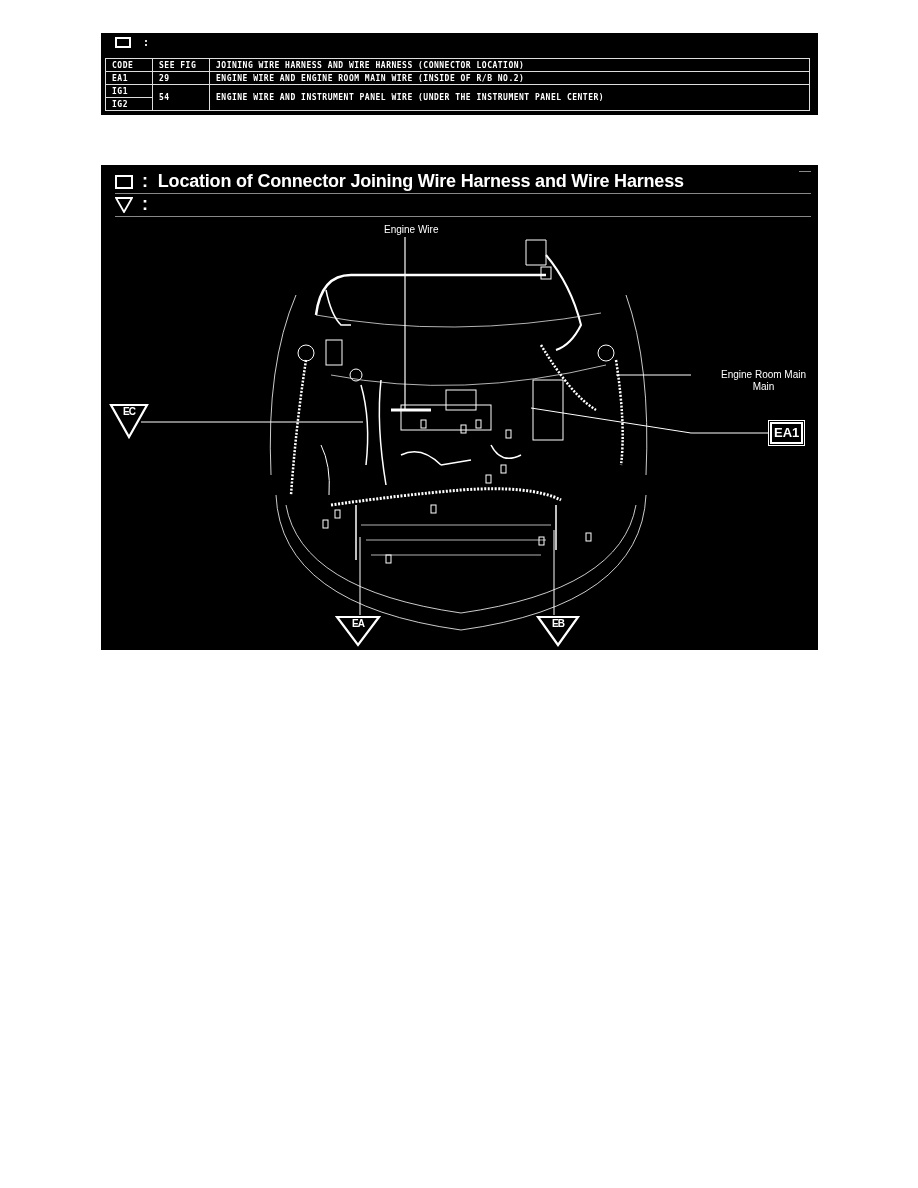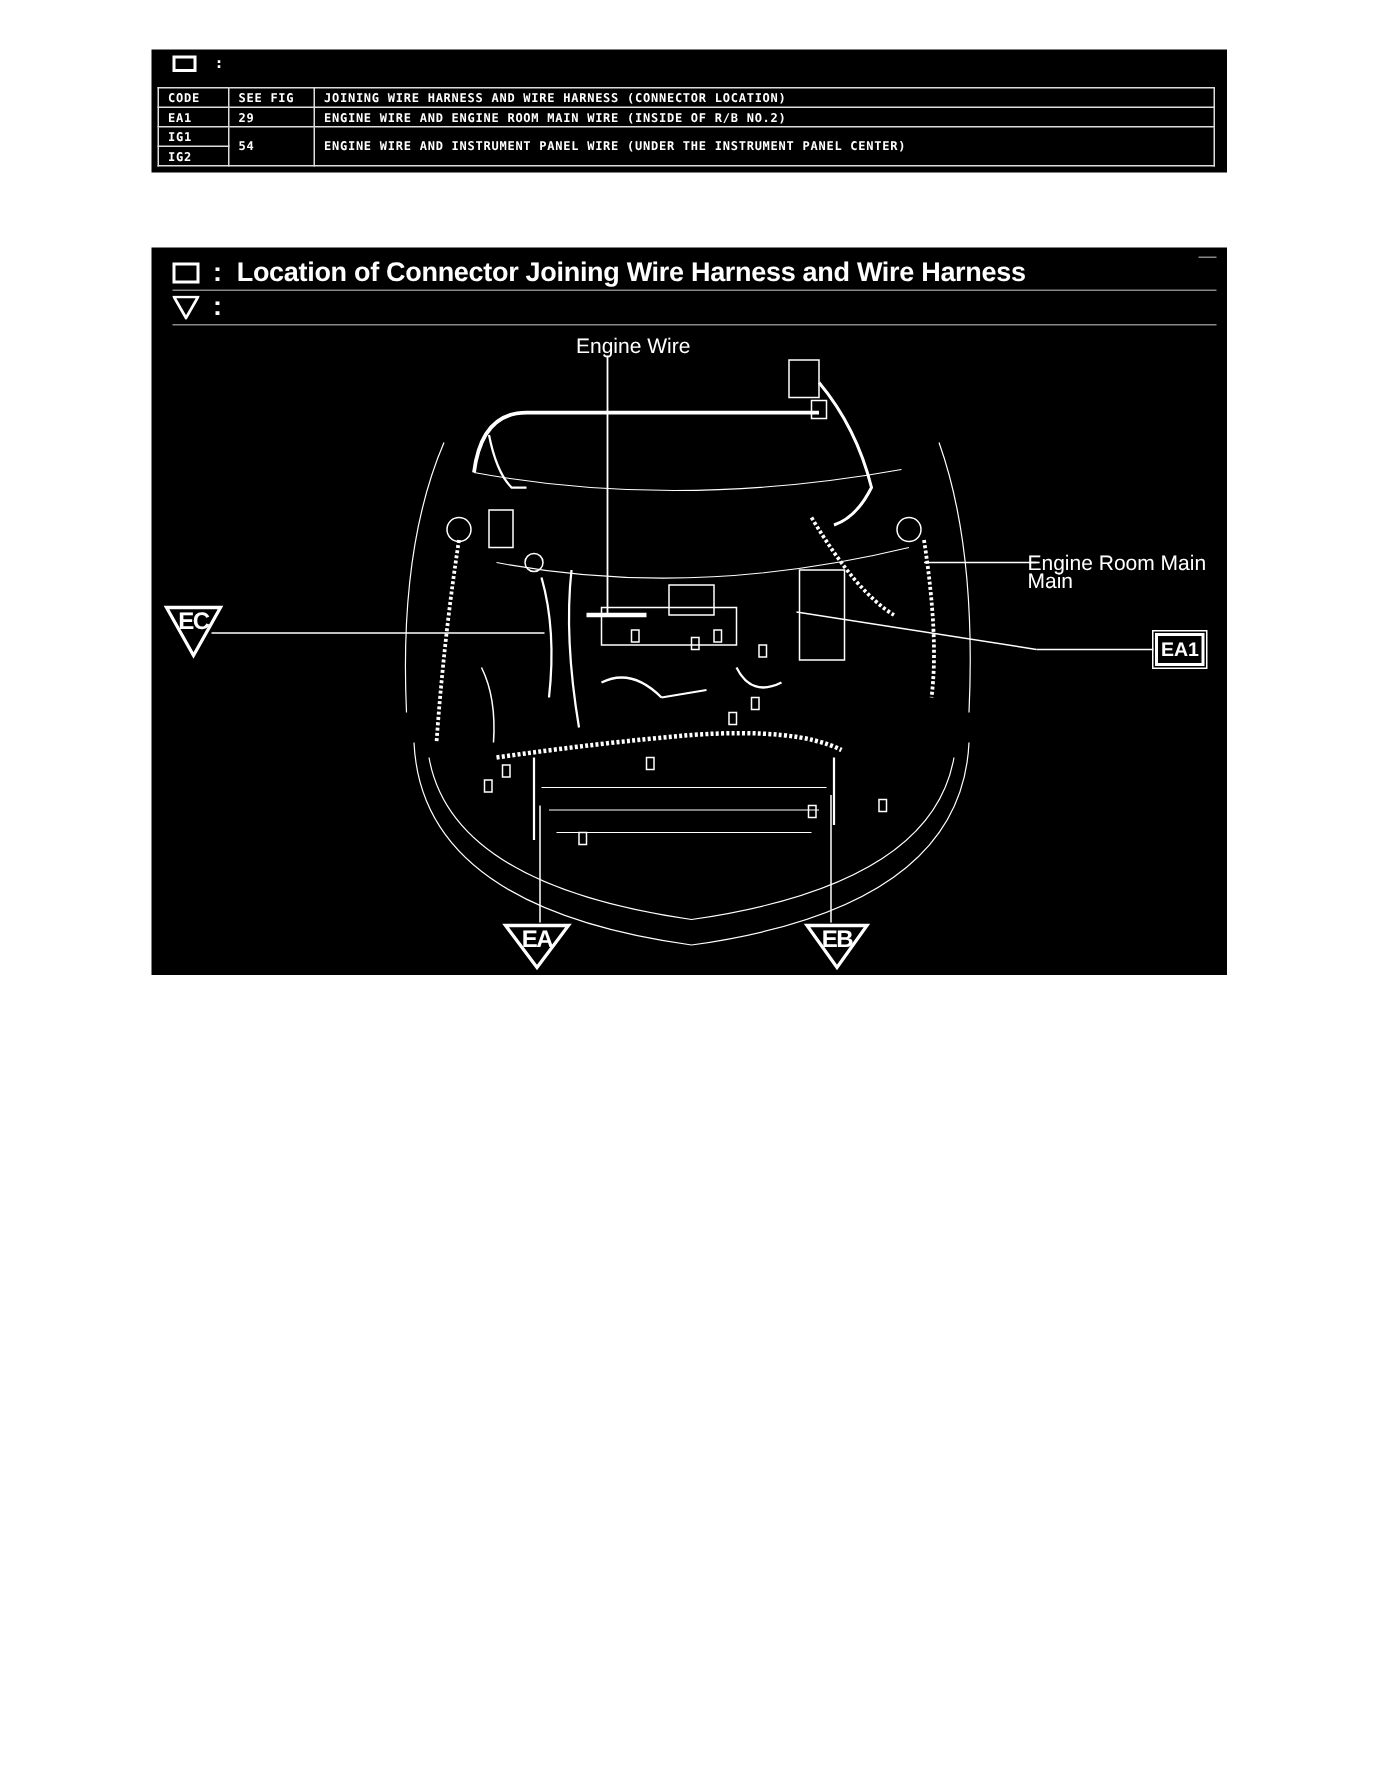--- a/index.html
+++ b/index.html
@@ -11,23 +11,23 @@
   table.code-table { position:absolute; left:4px; top:25px; width:705px; border-collapse:collapse; color:#fff; font-family:"DejaVu Sans Mono", monospace; font-size:8px; font-weight:bold; letter-spacing:0.5px; }
   table.code-table td { border:1.5px solid #ddd; padding:0 6px; height:12px; line-height:11px; }
   table.code-table td.c1 { width:34px; text-align:left; }
   table.code-table td.c2 { width:44px; }
   .panel-main { position:absolute; left:101px; top:165px; width:717px; height:485px; background:#000; overflow:hidden; }
   .legend-line { position:absolute; left:14px; color:#fff; font-family:"Liberation Sans", sans-serif; font-weight:bold; font-size:18px; display:flex; align-items:center; letter-spacing:-0.2px; }
   .legend-sq { display:inline-block; width:18px; height:14px; border:2px solid #fff; box-sizing:border-box; margin-right:9px; }
   .legend-tri { display:inline-block; width:18px; height:16px; margin-right:9px; }
   .legend-colon { margin-right:10px; }
   .rule { position:absolute; height:1px; background:#888; }
-  .callout { position:absolute; color:#fff; font-size:14px; line-height:12px; }
+  .callout { position:absolute; color:#fff; font-size:10px; line-height:12px;text-align:center; }
   .code-box { position:absolute; border:2px solid #fff; color:#fff; font-weight:bold; font-size:13px; padding:0 2px; line-height:18px; outline:1px solid #fff; outline-offset:1px; }
-  .tri-label { position:absolute; color:#fff; font-size:16px; font-weight:bold; text-align:center; width:40px; letter-spacing:-1px; }
+  .tri-label { position:absolute; color:#fff; font-size:10px; font-weight:bold; text-align:center; width:40px; letter-spacing:-1px; }
   svg.diagram { position:absolute; left:0; top:0; }
 </style>
 </head>
 <body>
 
 <div class="panel-top">
   <div class="top-title">
     <span class="sq-icon"></span>
     <span class="colon">:</span>
   </div>
@@ -134,21 +134,21 @@
     </g>
 
     <g fill="none" stroke="#fff" stroke-width="2.2">
       <polygon points="10,240 46,240 28,272"></polygon>
       <polygon points="236,452 278,452 257,480"></polygon>
       <polygon points="437,452 477,452 457,480"></polygon>
     </g>
   </svg>
 
   <div class="callout" style="left:283px;top:59px;">Engine Wire</div>
-  <div class="callout" style="left:584px;top:204px;">
+  <div class="callout" style="left:620px;top:204px;">
     <div>Engine Room Main</div>
     <div>Main</div>
   </div>
   <div class="code-box" style="left:669px;top:257px;">EA1</div>
 
   <div class="tri-label" style="left:8px;top:241px;">EC</div>
   <div class="tri-label" style="left:237px;top:453px;">EA</div>
   <div class="tri-label" style="left:437px;top:453px;">EB</div>
 </div>
 

